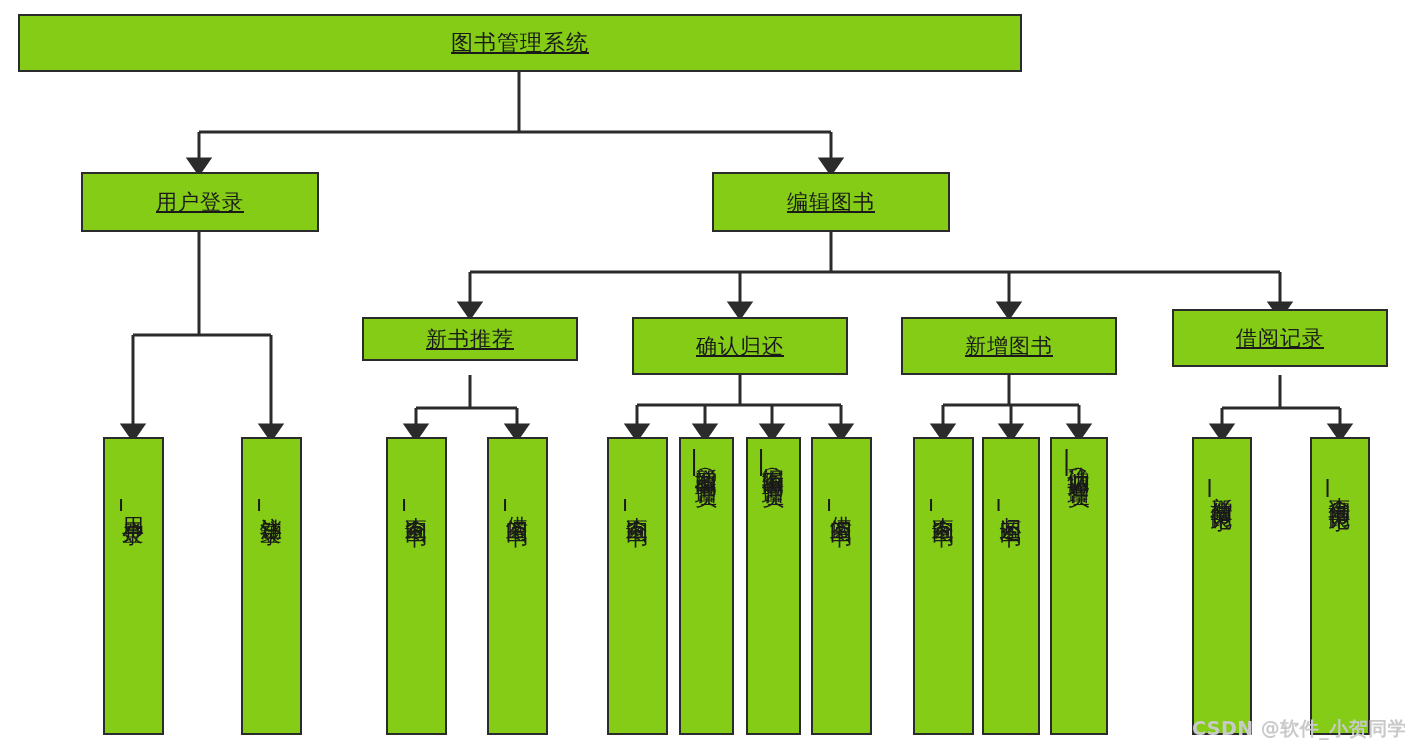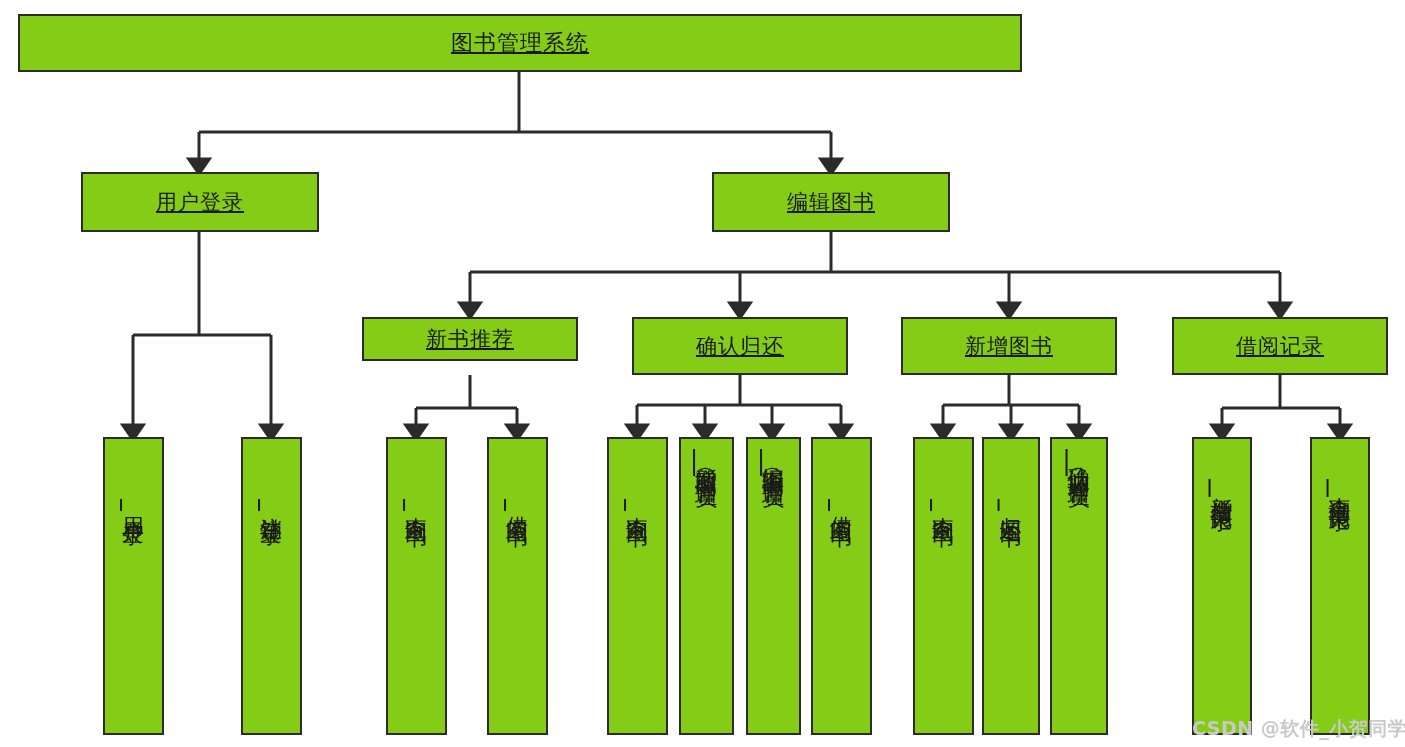--- a/index.html
+++ b/index.html
@@ -152,21 +152,21 @@
   </div>
 
   <div class="node level2" style="left:632px; top:317px; width:216px; height:58px;">
     <span class="node-label">确认归还</span>
   </div>
 
   <div class="node level2" style="left:901px; top:317px; width:216px; height:58px;">
     <span class="node-label">新增图书</span>
   </div>
 
-  <div class="node level2" style="left:1172px; top:317px; width:216px; height:58px;">
+  <div class="node level2" style="left:1172px; top:309px; width:216px; height:58px;">
     <span class="node-label">借阅记录</span>
   </div>
 
   <div class="node leaf short" style="left:103px; top:437px; width:61px; height:298px;">
     <span class="node-label">用户登录</span>
   </div>
 
   <div class="node leaf short" style="left:241px; top:437px; width:61px; height:298px;">
     <span class="node-label">注销登录</span>
   </div>

